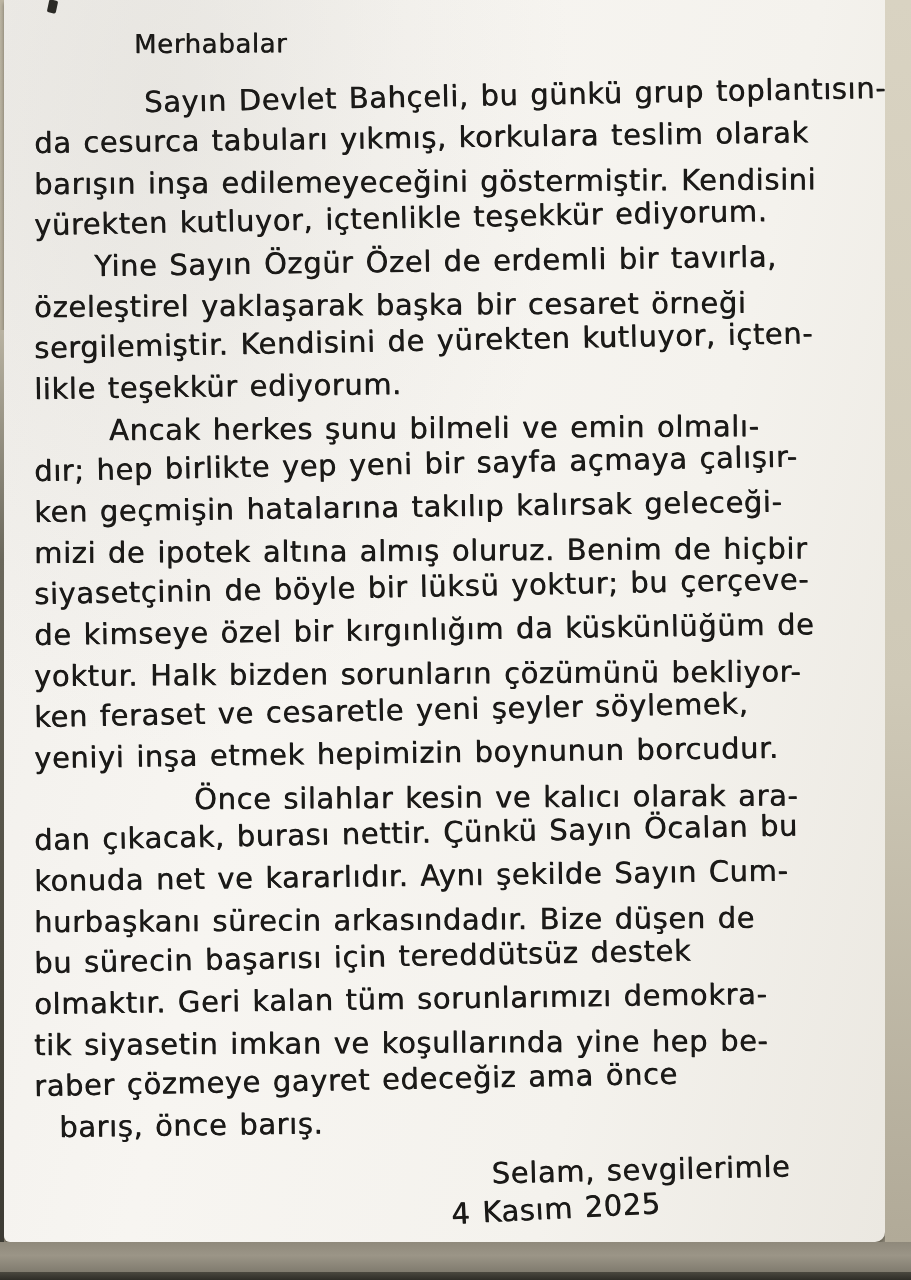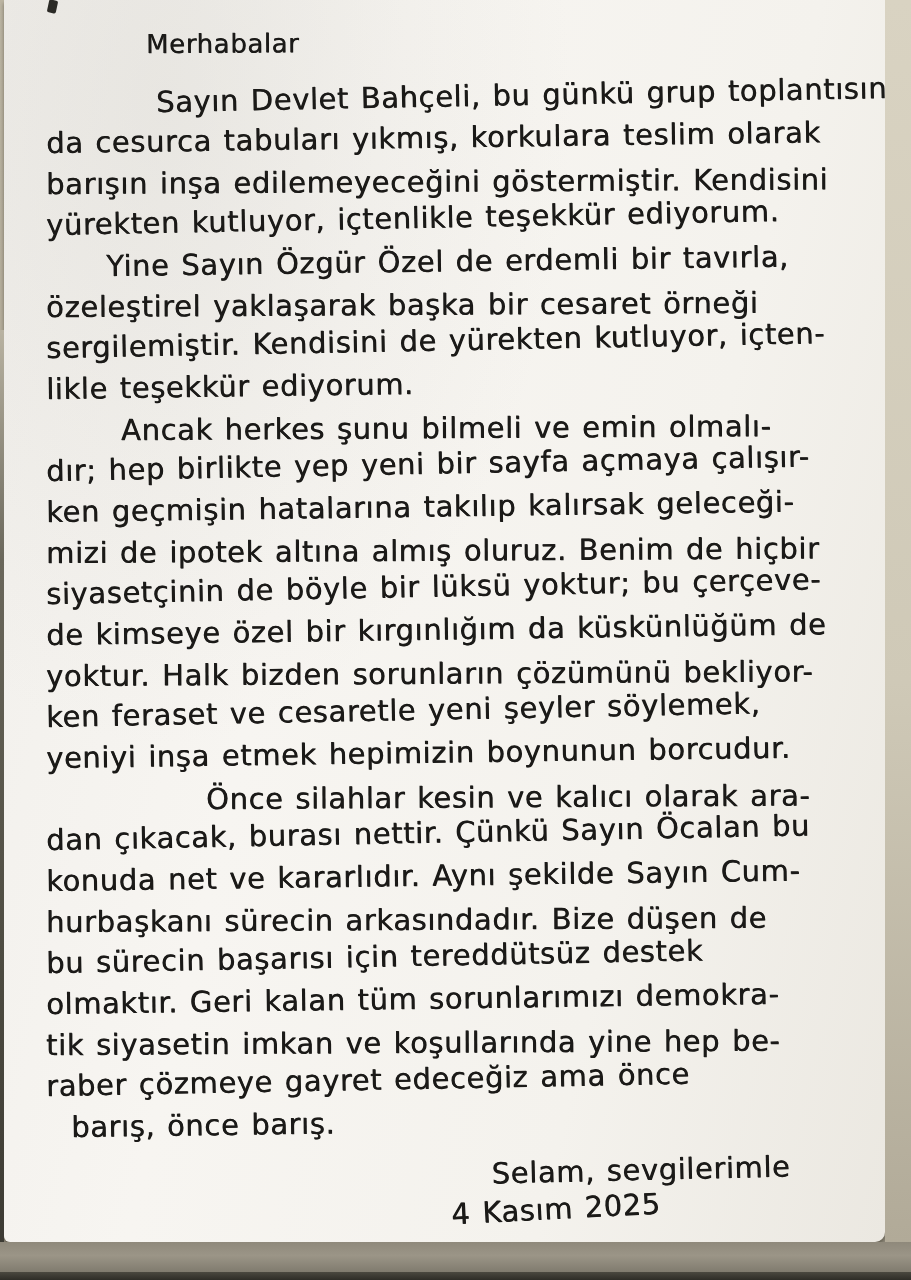--- a/index.html
+++ b/index.html
@@ -20,21 +20,21 @@
     position: absolute;
     left: 4px; top: 0; right: 26px; bottom: 38px;
     background:
       radial-gradient(ellipse at 18% 8%, rgba(210,208,202,0.35), rgba(0,0,0,0) 40%),
       linear-gradient(103deg, #f1efeb 0%, #f7f5f1 35%, #f4f2ed 70%, #ebe8e1 100%);
     border-radius: 0 0 10px 6px;
     box-shadow: 0 3px 4px rgba(60,56,44,0.55);
   }
   .paper-inner {
     position: absolute; inset: 0;
-    padding: 26px 16px 0 42px;
+    padding: 26px 16px 0 30px;
     color: #1b1a18;
   }
   .line {
     font-size: 29px;
     line-height: 41px;
     letter-spacing: 0.6px;
     word-spacing: 2px;
     white-space: nowrap;
     transform-origin: 0 50%;
     text-shadow: 0.5px 0.3px 0 #1b1a18;

